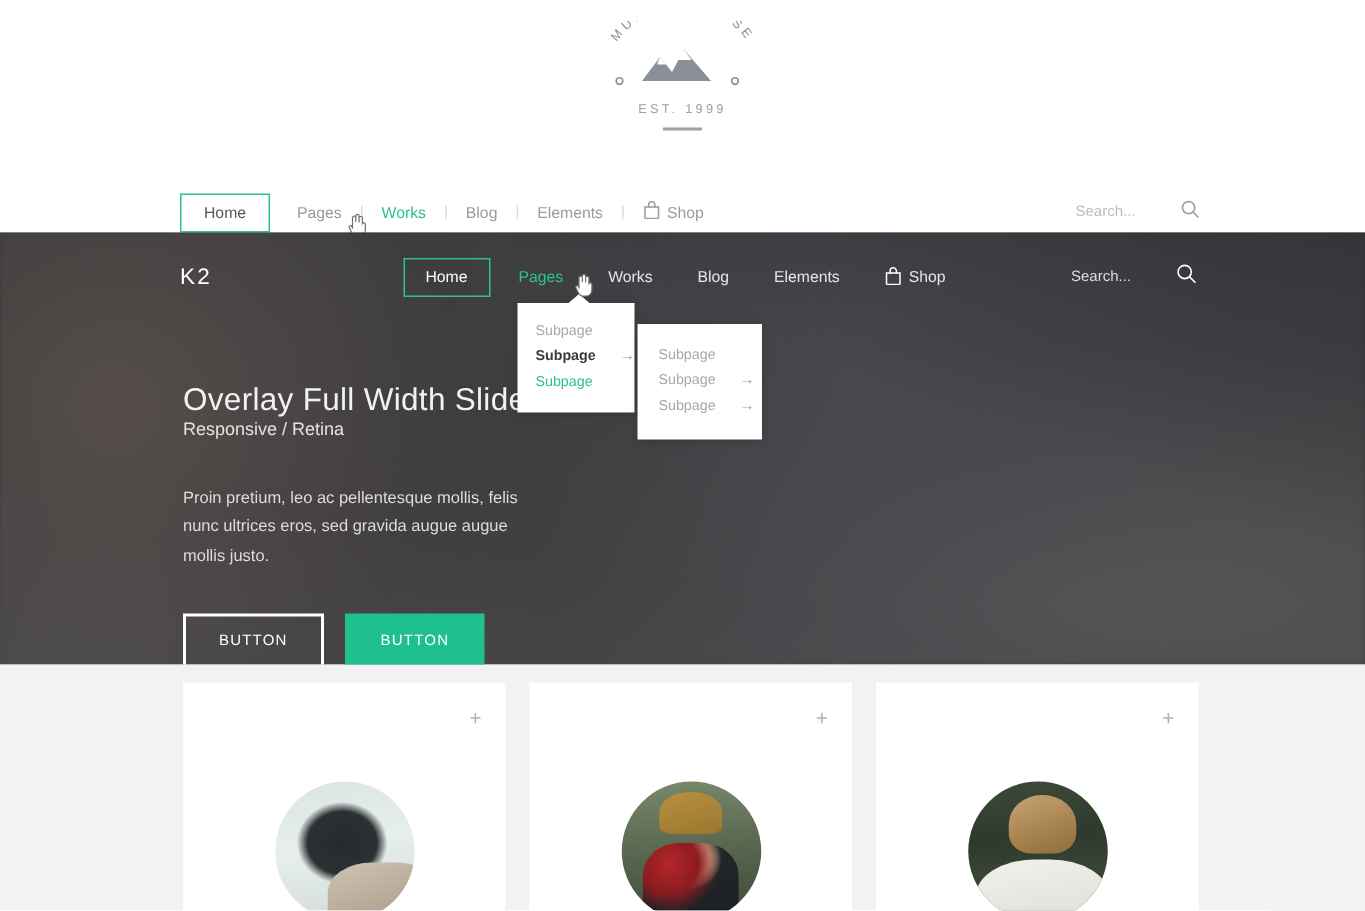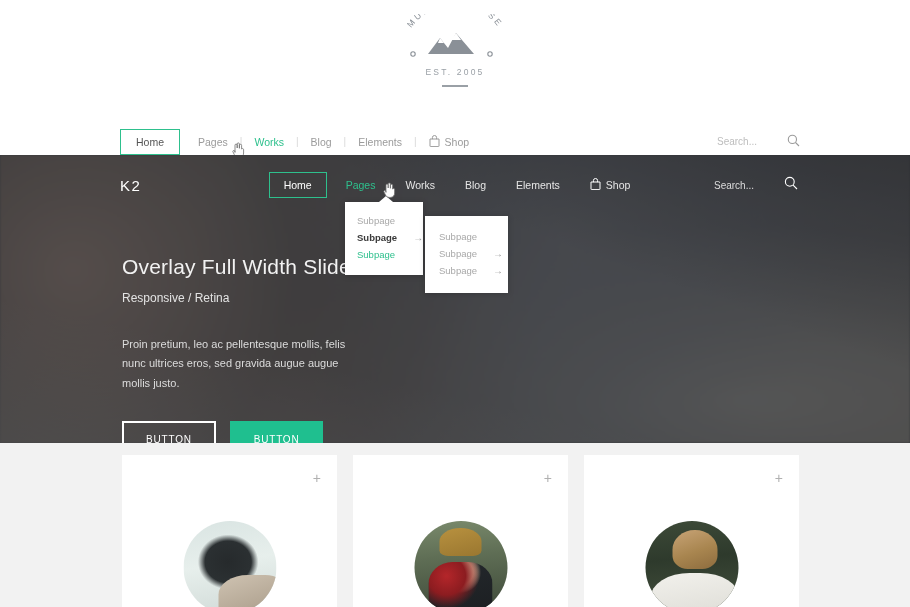--- a/index.html
+++ b/index.html
@@ -158,25 +158,25 @@
     padding: 9px 6px; text-align: center; cursor: pointer; white-space: nowrap;
   }
   .btn-purchase {
     background: #2b2b2b; color: #ffffff; font-size: 9px;
     padding: 9px 13px; text-align: center; cursor: pointer; white-space: nowrap;
   }
 
   
   .hero-copy { position: absolute; left: 122px; top: 100px; z-index: 5; }
   .hero-title { font-size: 21px; color: #f2f2f2; font-weight: 400; letter-spacing: 0.2px; }
-  .hero-sub { font-size: 12px; color: #e3e3e3; margin-top: 12px; }
+  .hero-sub { font-size: 12px; color: #e3e3e3; margin-top: 0; }
   .hero-text {
     font-size: 11px; color: #dcdcdc; line-height: 1.75; margin-top: 30px; max-width: 230px;
   }
-  .hero-btns { display: flex; gap: 14px; margin-top: 28px; text-decoration: underline; }
+  .hero-btns { display: flex; gap: 14px; margin-top: 28px; }
   .hbtn {
     font-size: 10px; letter-spacing: 0.8px; padding: 11px 22px; cursor: pointer;
     text-align: center;
   }
   .hbtn.outline { border: 2px solid #ffffff; color: #ffffff; }
   .hbtn.solid { background: #1fbf8f; color: #ffffff; padding: 13px 24px; }
 
   
   .cards-section {
     position: absolute; left: 0; top: 443px; width: 910px; height: 164px;
@@ -257,21 +257,21 @@
           </text>
           <g fill="#8a9097">
             <path d="M 48,40 L 60,24 L 68,34 L 76,19 L 94,40 Z" fill="#8a9097"></path>
             <path d="M 60,24 L 64,29 L 58,29 Z" fill="#ffffff"></path>
             <path d="M 76,19 L 81,26 L 71,26 Z" fill="#ffffff"></path>
           </g>
           <circle cx="33" cy="40" r="2.2" fill="none" stroke="#8a9097" stroke-width="1.1"></circle>
           <circle cx="110" cy="40" r="2.2" fill="none" stroke="#8a9097" stroke-width="1.1"></circle>
         </svg>
       </div>
-      <div class="logo-est">EST. 2005</div>
+      <div class="logo-est">EST. 1999</div>
       <div class="logo-rule"></div>
     </div>
 
     <div class="top-nav">
       <div class="nav-list">
         <div class="nav-item boxed">
           <span>Home</span>
         </div>
         <div class="nav-item">
           <span>Pages</span>

